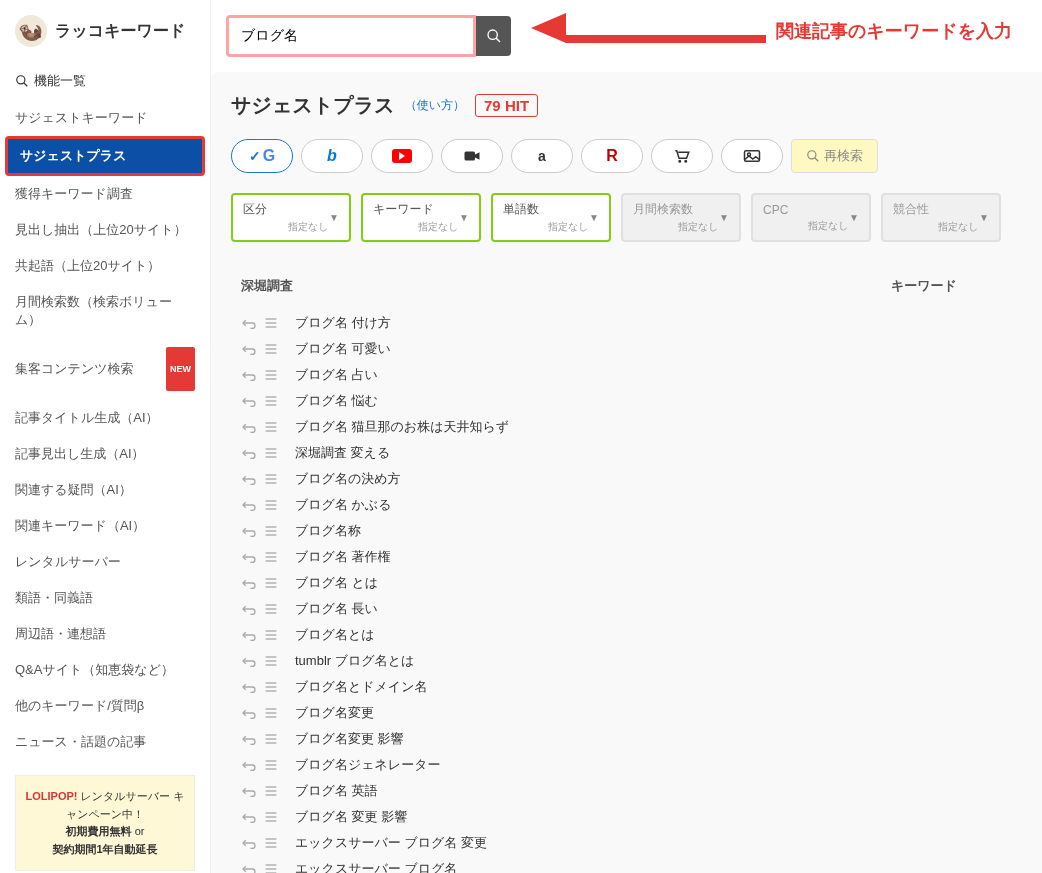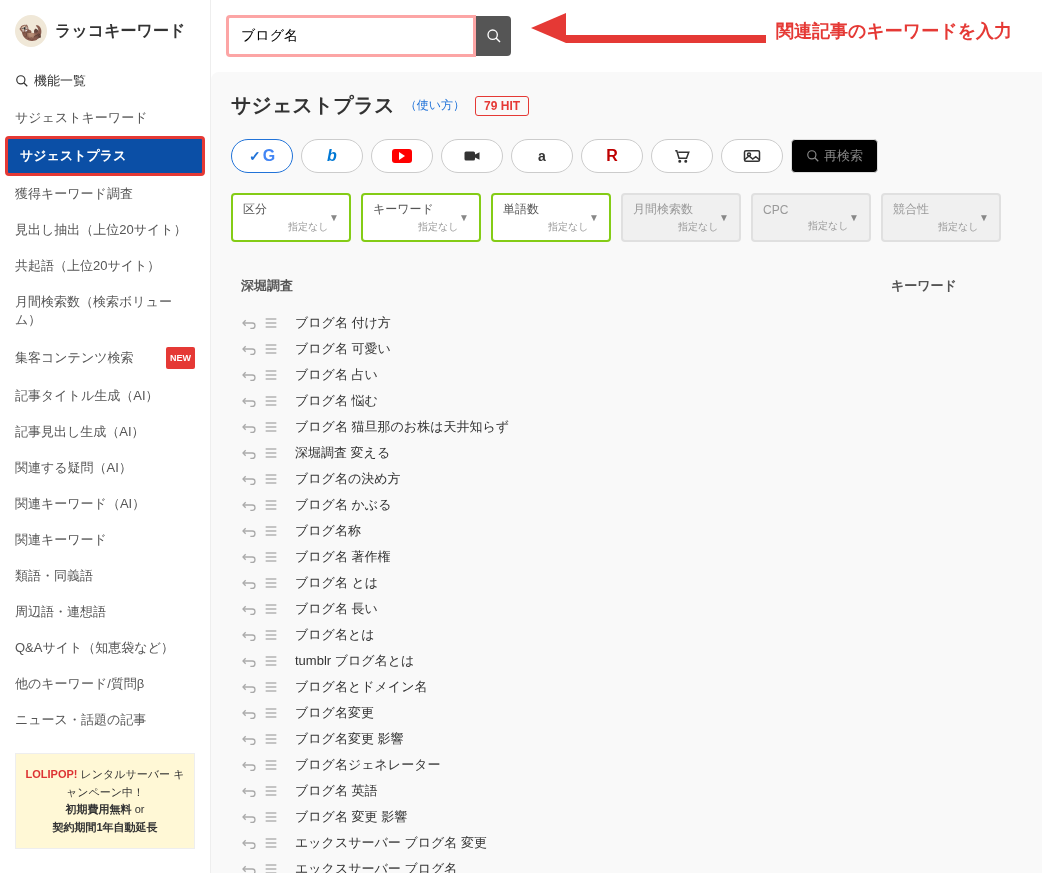--- a/index.html
+++ b/index.html
@@ -5,47 +5,47 @@
 * { margin:0; padding:0; box-sizing:border-box; font-family:"Hiragino Kaku Gothic ProN","Meiryo",sans-serif; }
 body { background:#fff; color:#333; font-size:14px; }
 
 .container { display:flex; }
 .sidebar { width:211px; padding:15px 0; border-right:1px solid #eee; }
 .logo { display:flex; align-items:center; padding:0 15px 15px; font-weight:bold; font-size:16px; }
 .logo-icon { width:32px; height:32px; background:#f0e8d8; border-radius:50%; margin-right:8px; display:flex; align-items:center; justify-content:center; font-size:20px; }
 .func-header { padding:10px 15px; font-size:13px; color:#333; display:flex; align-items:center; gap:5px; }
 .nav-item { padding:9px 15px; font-size:13px; color:#555; cursor:pointer; display:flex; align-items:center; justify-content:space-between; }
 .nav-item.active { background:#0b4fa6; color:#fff; border:3px solid #e53935; border-radius:4px; margin:0 5px; padding:8px 12px; font-weight:bold; }
-.new-badge { background:#e53935; color:#fff; font-size:9px; padding:6px 4px; border-radius:2px; font-weight:bold; }
+.new-badge { background:#e53935; color:#fff; font-size:9px; padding:17px 4px; border-radius:2px; font-weight:bold; }
 
 .ad-banner { margin:15px; padding:12px 8px; background:#fff8d6; border:1px solid #eee; text-align:center; font-size:11px; line-height:1.6; }
 .ad-banner .red { color:#d33; font-weight:bold; }
 .ad-banner .bold { font-weight:bold; }
 
 .main { flex:1; padding:15px 0 0 0; }
 
 .search-row { display:flex; align-items:center; padding:0 15px 15px; position:relative; }
 .search-input { width:250px; padding:10px 12px; border:3px solid #fca5a5; border-radius:4px 0 0 4px; font-size:14px; }
 .search-btn { width:35px; height:40px; background:#555; border:none; border-radius:0 4px 4px 0; color:#fff; cursor:pointer; display:flex; align-items:center; justify-content:center; }
 .annotation { position:absolute; left:320px; top:-2px; display:flex; align-items:flex-end; }
 .arrow { width:0; height:0; border-top:15px solid transparent; border-bottom:15px solid transparent; border-right:35px solid #e53935; }
 .arrow-line { width:200px; height:8px; background:#e53935; }
 .anno-text { color:#e53935; font-weight:bold; font-size:18px; margin-left:10px; white-space:nowrap; }
 
 .content { background:#f9f9f9; padding:20px; border-radius:8px 0 0 0; margin-left:0; }
 .title-row { display:flex; align-items:center; gap:10px; margin-bottom:20px; }
 .page-title { font-size:20px; font-weight:bold; }
 .usage-link { color:#2173d8; font-size:12px;font-family:Liberation Serif, serif; }
-.hit-badge { border:1px solid #e53935; color:#e53935; padding:2px 8px; border-radius:3px; font-size:12px; font-weight:bold; }
+.hit-badge { border:1px solid #e53935; color:#e53935; padding:2px 8px; border-radius:3px; font-size:15px; font-weight:bold; }
 
 .source-tabs { display:flex; gap:8px; margin-bottom:20px; flex-wrap:wrap; }
 .source-tab { width:62px; height:34px; border:1px solid #ccc; border-radius:17px; background:#fff; display:flex; align-items:center; justify-content:center; cursor:pointer; font-size:14px; }
 .source-tab.active { border-color:#2173d8; }
 .source-tab.active::before { content:"✓"; color:#2173d8; margin-right:2px; font-weight:bold; }
-.research-btn { padding:0 14px; height:34px; border:1px solid #ddd; background:#000000; color:#888; border-radius:4px; display:flex; align-items:center; gap:4px; font-size:13px; }
+.research-btn { padding:0 14px; height:34px; border:1px solid #ddd; background:#fef9c3; color:#888; border-radius:4px; display:flex; align-items:center; gap:4px; font-size:13px; }
 
 .filters { display:flex; gap:10px; margin-bottom:20px; flex-wrap:wrap; }
 .filter { border:2px solid #84cc16; border-radius:4px; padding:6px 10px; background:#fff; min-width:120px; display:flex; align-items:center; justify-content:space-between; cursor:pointer; }
 .filter.disabled { background:#f0f0f0; border-color:#e0e0e0; }
 .filter-content { display:flex; flex-direction:column; gap:2px; }
 .filter-label { font-size:12px; color:#555; }
 .filter.disabled .filter-label { color:#999; }
 .filter-value { font-size:10px; color:#999;margin-left:45px; }
 .filter-arrow { color:#888; font-size:10px; }
 
@@ -110,21 +110,21 @@
         <div class="nav-item">
           <span>記事見出し生成（AI）</span>
         </div>
         <div class="nav-item">
           <span>関連する疑問（AI）</span>
         </div>
         <div class="nav-item">
           <span>関連キーワード（AI）</span>
         </div>
         <div class="nav-item">
-          <span>関連キーワード</span>
+          <span>レンタルサーバー</span>
         </div>
         <div class="nav-item">
           <span>類語・同義語</span>
         </div>
         <div class="nav-item">
           <span>周辺語・連想語</span>
         </div>
         <div class="nav-item">
           <span>Q&amp;Aサイト（知恵袋など）</span>
         </div>

